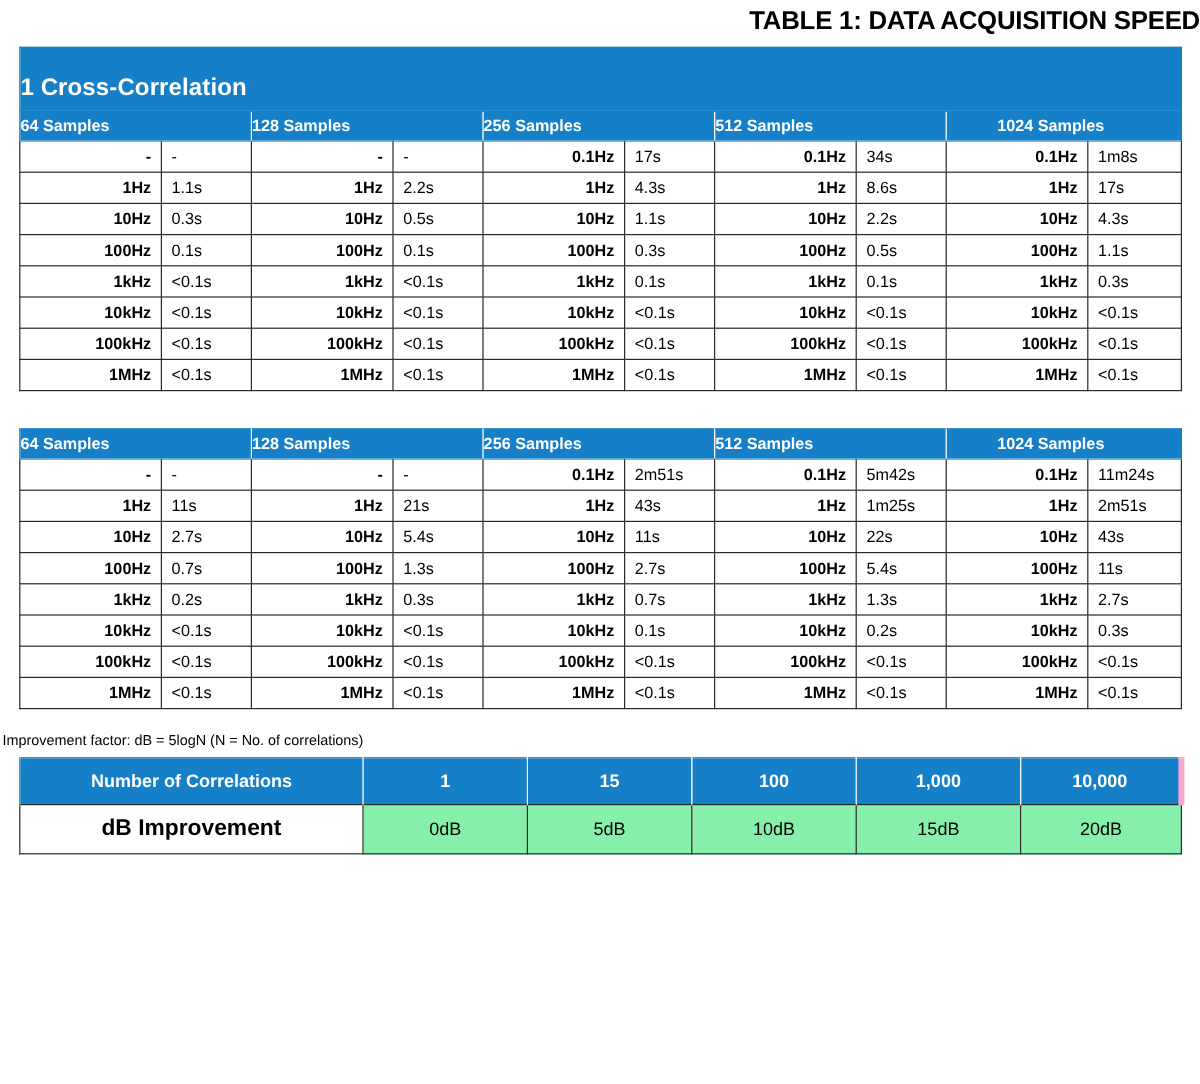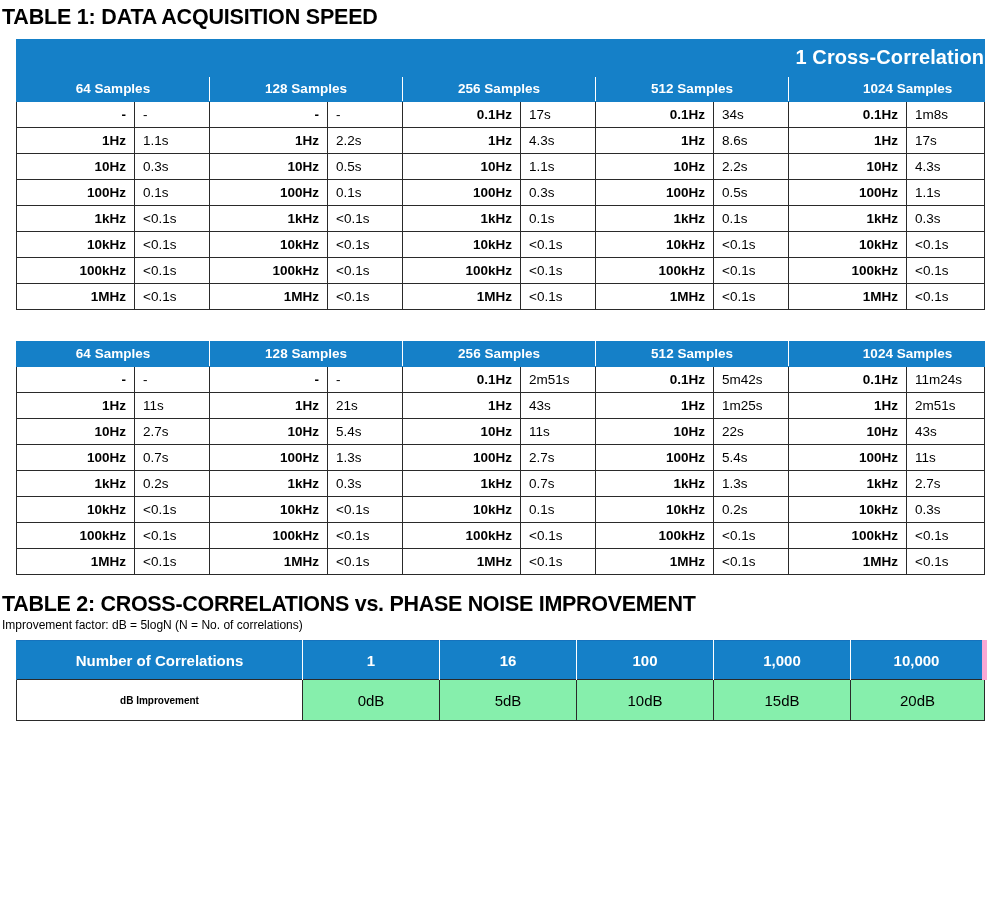--- a/index.html
+++ b/index.html
@@ -18,20 +18,21 @@
   .page {
     padding: 0 0 0 0;
     box-sizing: border-box;
   }
   h1.section-title {
     font-size: 21.5px;
     font-weight: bold;
     margin: 6px 0 0 2px;
     letter-spacing: -0.2px;
     line-height: 1.1;
+    text-align: right;
   }
   .title2 {
     font-size: 21.5px;
     font-weight: bold;
     margin: 0 0 0 2px;
     letter-spacing: -0.3px;
     line-height: 1.15;
   }
   .subtitle {
     font-size: 12px;
@@ -46,31 +47,30 @@
   .speed-table {
     width: 968px;
     margin: 9px 0 0 16px;
     border: 1px solid #1572bd;
   }
   .speed-table .hdr-main td {
     background: #1580c8;
     color: #ffffff;
     font-size: 20px;
     font-weight: bold;
-    text-align: right;
-    padding: 6px 0 7px 0;
+    text-align: left;
+    padding: 22px 0 7px 0;
     border: 1px solid #1580c8;
     letter-spacing: 0.1px;
   }
   .speed-table .hdr-sub td {
     background: #1580c8;
     color: #ffffff;
     font-size: 13.5px;
     font-weight: bold;
-    text-align: center;
     padding: 4px 0 5px 0;
     border-left: 1px solid #ffffff;
     border-right: 1px solid #ffffff;
     border-top: 1px solid #1580c8;
     border-bottom: 1px solid #1580c8;
     margin-left: 38px;
   }
   .speed-table .hdr-sub td:first-child { border-left: 1px solid #1580c8; }
   .speed-table .hdr-sub td:last-child { border-right: 1px solid #1580c8; padding-left: 42px; }
   .speed-table tbody td {
@@ -111,21 +111,21 @@
     font-size: 15px;
     text-align: center;
     height: 36px;
     border-left: 1px solid #ffffff;
     border-right: 1px solid #ffffff;
   }
   .improve-table td.ih:first-child { border-left: 1px solid #1580c8; }
   .improve-table td.ih:last-child { border-right: 5px solid #f9a8d4; }
   .improve-table td.ir-label {
     font-weight: bold;
-    font-size: 10px;
+    font-size: 19px;
     text-align: center;
     height: 38px;
     border: 1px solid #2a2a2a;
     background: #ffffff;
   }
   .improve-table td.ir-val {
     font-weight: normal;
     font-size: 15px;
     text-align: center;
     height: 38px;
@@ -384,37 +384,36 @@
         <td class="freq">1MHz</td>
         <td class="val">&lt;0.1s</td>
         <td class="freq">1MHz</td>
         <td class="val">&lt;0.1s</td>
       </tr>
     </tbody>
   </table>
 
   <div class="spacer-16"></div>
 
-  <div class="title2">TABLE 2:  CROSS-CORRELATIONS vs. PHASE NOISE IMPROVEMENT</div>
   <div class="subtitle">Improvement factor:  dB = 5logN (N = No. of correlations)</div>
 
   <table class="improve-table">
     <colgroup>
       <col style="width:286px">
       <col style="width:137px">
       <col style="width:137px">
       <col style="width:137px">
       <col style="width:137px">
       <col style="width:134px">
     </colgroup>
     <tbody>
       <tr>
         <td class="ih">Number of Correlations</td>
         <td class="ih">1</td>
-        <td class="ih">16</td>
+        <td class="ih">15</td>
         <td class="ih">100</td>
         <td class="ih">1,000</td>
         <td class="ih">10,000</td>
       </tr>
       <tr>
         <td class="ir-label">dB Improvement</td>
         <td class="ir-val">0dB</td>
         <td class="ir-val">5dB</td>
         <td class="ir-val">10dB</td>
         <td class="ir-val">15dB</td>

